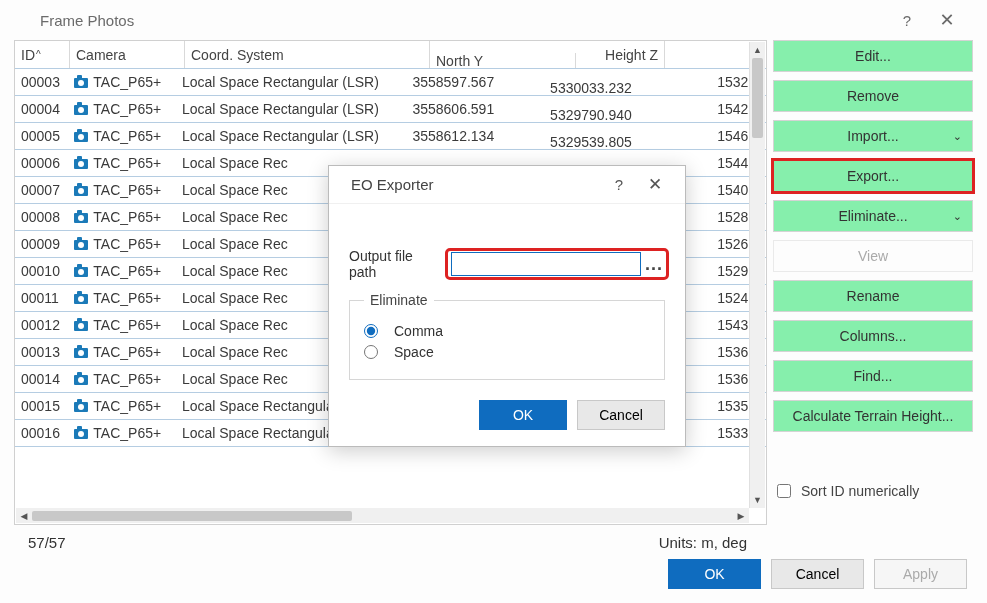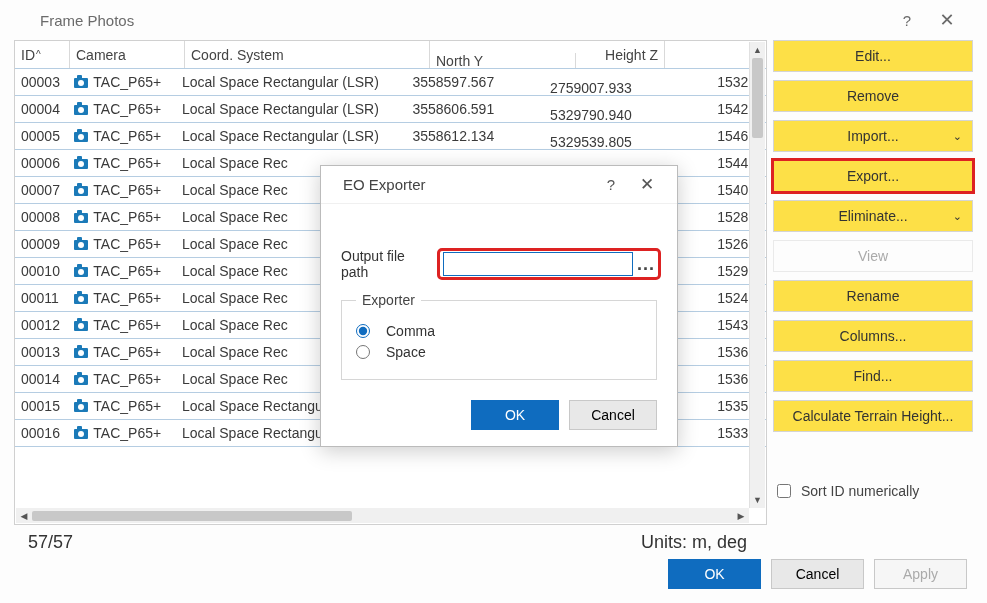--- a/index.html
+++ b/index.html
@@ -38,40 +38,40 @@
   .vscroll .up, .vscroll .down { height: 16px; font-size: 9px; text-align: center; line-height: 16px; color: #555; cursor: pointer; }
   .vscroll .down { position: absolute; bottom: 0; left:0; right:0; }
   .vscroll .thumb { position: absolute; top: 16px; left: 2px; right: 2px; height: 80px; background: #c8c8c8; border-radius: 2px; cursor: pointer; }
   
   .hscroll { position: absolute; bottom: 1px; left: 1px; right: 17px; height: 15px; background: #f0f0f0; display: flex; align-items: center; }
   .hscroll .left-ar, .hscroll .right-ar { width: 16px; font-size: 9px; text-align: center; color: #555; cursor: pointer; }
   .hscroll .track { flex:1; height: 10px; position: relative; }
   .hscroll .thumb { position: absolute; left: 0; width: 320px; top: 0; bottom: 0; background: #c8c8c8; border-radius: 2px; cursor: pointer; }
   
   .right { width: 200px; display: flex; flex-direction: column; gap: 8px; padding-top: 0; }
-  .rbtn { height: 32px; background: #fde047; border: 1px solid #d4d4d4; color: #333; font-size: 14px; cursor: pointer; display: flex; align-items: center; justify-content: center; position: relative; }
+  .rbtn { height: 32px; background: #86efac; border: 1px solid #d4d4d4; color: #333; font-size: 14px; cursor: pointer; display: flex; align-items: center; justify-content: center; position: relative; }
   .rbtn .chev { position: absolute; right: 10px; font-size: 11px; }
   .rbtn.disabled { color: #aaa; cursor: default; background: #fdfdfd; border-color: #eaeaea; }
   .rbtn.highlight { outline: 3px solid #d22; outline-offset: -1px; }
   .rbtn.calc { font-size: 14px; padding: 0 4px; }
   
   .sort-box { margin-top: 40px; display: flex; align-items: flex-start; gap: 10px; padding: 2px 4px; }
   .sort-box input[type="checkbox"] { width: 14px; height: 14px; margin-top: 2px; cursor: pointer; }
   .sort-box label { font-size: 14px; color: #444; line-height: 1.3; }
   
-  .statusbar { height: 30px; display: flex; align-items: center; padding: 4px 20px 0 14px; font-size: 18px; color: #333; }
+  .statusbar { height: 30px; display: flex; align-items: center; padding: 4px 20px 0 14px; font-size: 15px; color: #333; }
   .statusbar .spacer { flex: 1; }
   
   .footer { height: 48px; display: flex; align-items: center; justify-content: flex-end; padding: 0 20px 10px 0; gap: 10px; }
   .fbtn { width: 93px; height: 30px; border: 1px solid #c8c8c8; background: #e8e8e8; font-size: 14px; cursor: pointer; }
   .fbtn.primary { background: #0f6cbf; color: #fff; border-color: #0f6cbf; }
   .fbtn.disabled { color: #aaa; background: #f6f6f6; cursor: default; }
   
   
-  .dialog { position: absolute; left: 320px; top: 165px; width: 358px; height: 282px; background: #fff; border: 1px solid #bbb; box-shadow: 0 4px 20px rgba(0,0,0,0.2); z-index: 10; display: flex; flex-direction: column; }
+  .dialog { position: absolute; left: 328px; top: 165px; width: 358px; height: 282px; background: #fff; border: 1px solid #bbb; box-shadow: 0 4px 20px rgba(0,0,0,0.2); z-index: 10; display: flex; flex-direction: column; }
   .d-titlebar { height: 40px; display: flex; align-items: center; padding: 0 12px 0 22px; font-size: 15px; color: #444; border-bottom: 1px solid #f0f0f0; }
   .d-titlebar .spacer { flex:1; }
   .d-titlebar .help-icon, .d-titlebar .close-icon { width: 36px; text-align: center; color: #555; cursor: pointer; }
   .d-titlebar .close-icon { font-size: 17px; }
   .d-body { flex: 1; padding: 16px 20px 10px 20px; }
   .field-row { display: flex; align-items: center; gap: 6px; margin-bottom: 12px; margin-top: 28px; }
   .field-row label { font-size: 14px; color: #333; }
   .path-input-wrap { display: flex; align-items: center; gap: 4px; flex:1; outline: 3px solid #d22; outline-offset: 1px; padding: 0 2px; border-radius: 1px; }
   .path-input { flex:1; height: 24px; border: 1px solid #0f6cbf; padding: 0 6px; font-size: 13px; }
   .browse-btn { font-size: 18px; letter-spacing: 1px; color: #444; cursor: pointer; font-weight: bold; }
@@ -111,21 +111,21 @@
               <div class="cell col-id">00003</div>
               <div class="cell col-camera"><span class="camera-icon">
                   <svg viewBox="0 0 16 14">
                     <rect x="1" y="3" width="14" height="10" rx="1" fill="#1b7ab8"></rect>
                     <rect x="4" y="0" width="5" height="4" rx="1" fill="#1b7ab8"></rect>
                     <circle cx="8" cy="8" r="3" fill="#fff"></circle>
                   </svg>
                 </span>TAC_P65+</div>
               <div class="cell col-coord">Local Space Rectangular (LSR)</div>
               <div class="cell col-eastx">3558597.567</div>
-              <div class="cell col-northy">2759007.933</div>
+              <div class="cell col-northy">5330033.232</div>
               <div class="cell col-heightz">1532.0</div>
             </div>
             <div class="grid-row">
               <div class="cell col-id">00004</div>
               <div class="cell col-camera"><span class="camera-icon">
                   <svg viewBox="0 0 16 14">
                     <rect x="1" y="3" width="14" height="10" rx="1" fill="#1b7ab8"></rect>
                     <rect x="4" y="0" width="5" height="4" rx="1" fill="#1b7ab8"></rect>
                     <circle cx="8" cy="8" r="3" fill="#fff"></circle>
                   </svg>
@@ -364,21 +364,21 @@
   </div>
   <div class="d-body">
     <div class="field-row">
       <label>Output file path</label>
       <div class="path-input-wrap">
         <input class="path-input" type="text" value="" style="">
         <span class="browse-btn">...</span>
       </div>
     </div>
     <fieldset>
-      <legend>Exporter</legend>
+      <legend>Eliminate</legend>
       <label>
           <input type="radio" name="delim" checked="" style="">
           <span>Comma</span>
         </label>
       <label>
           <input type="radio" name="delim" style="">
           <span>Space</span>
         </label>
     </fieldset>
   </div>

